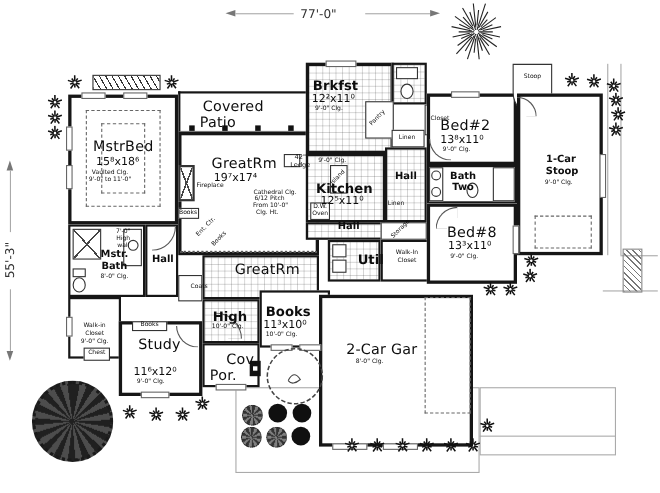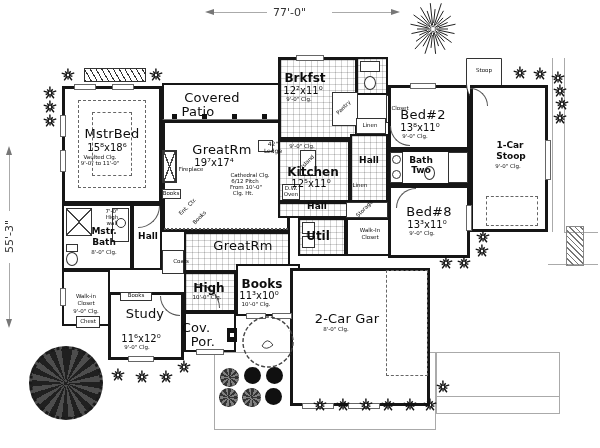--- a/index.html
+++ b/index.html
@@ -246,24 +246,24 @@
   <div class="lbl name-lg" style="left:243px;top:246px">GreatRm</div>
   <div class="lbl micro" style="left:181px;top:262px">Coats</div>
 
   <div class="lbl name" style="left:209px;top:288px">High</div>
   <div class="lbl micro" style="left:207px;top:298px">10'-0" Clg.</div>
 
   <div class="lbl name" style="left:262px;top:284px">Books</div>
   <div class="lbl size" style="left:259px;top:296px">11³x10⁰</div>
   <div class="lbl micro" style="left:256px;top:305px">10'-0" Clg.</div>
 
-  <div class="lbl name-lg" style="left:196px;top:328px">Cov.</div>
+  <div class="lbl name-lg" style="left:220px;top:328px">Cov.</div>
   <div class="lbl name-lg" style="left:203px;top:342px">Por.</div>
 
-  <div class="lbl name" style="left:318px;top:236px">Util</div>
+  <div class="lbl name" style="left:337px;top:236px">Util</div>
   <div class="lbl micro" style="left:370px;top:231px">Walk-In</div>
   <div class="lbl micro" style="left:370px;top:238px">Closet</div>
 
   <div class="lbl name-lg" style="left:347px;top:319px">2-Car Gar</div>
   <div class="lbl micro" style="left:336px;top:330px">8'-0" Clg.</div>
 
   <div class="abs" style="left:84px;top:68px;width:62px;height:14px;border:1px solid #333;box-sizing:border-box;background-image:repeating-linear-gradient(60deg,#333 0 1px,transparent 1px 5px)"></div>
 
   <svg id="spiky" class="abs" style="left:402px;top:0" width="62" height="60">
       <line x1="33" y1="29" x2="46" y2="29" stroke="#222" stroke-width="1"></line>

